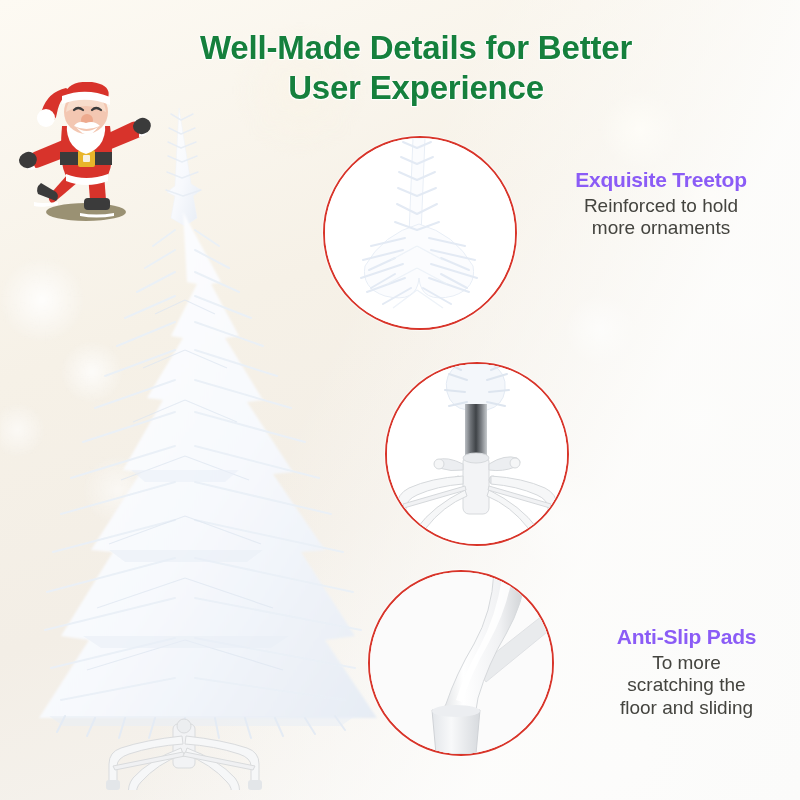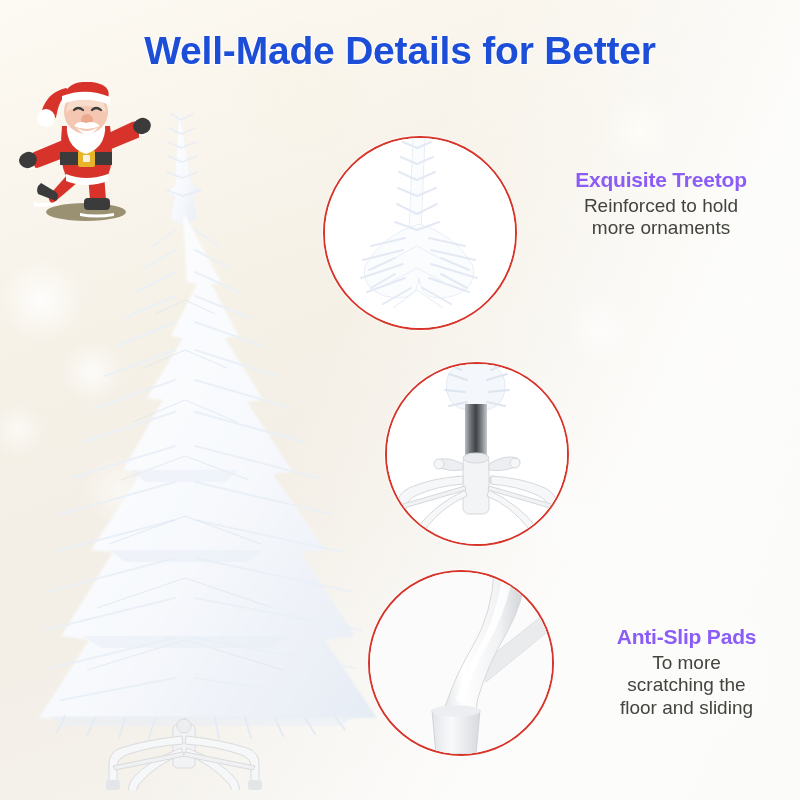--- a/index.html
+++ b/index.html
@@ -50,29 +50,29 @@
   .bg-wash {
     position: absolute;
     inset: 0;
     background:
       linear-gradient(115deg, rgba(255,255,255,0) 42%, rgba(253,253,252,.92) 72%, #fbfbfa 100%);
   }
 
   
   .headline {
     position: absolute;
-    left: 100px;
+    left: 116px;
     top: 28px;
     width: 600px;
     text-align: center;
-    font-size: 39px;
+    font-size: 33px;
     line-height: 1.20;
     font-weight: 700;
     letter-spacing: -0.2px;
-    color: #1d4ed8;
+    color: #15803d;
     text-shadow:
        0 0 3px rgba(255,255,255,.95),
        1px 1px 0 rgba(255,255,255,.9),
       -1px 1px 0 rgba(255,255,255,.9);
   }
   .headline .l2 { display:block; }
 
   
   .santa {
     position: absolute;
@@ -132,20 +132,21 @@
 <body>
 
 <div id="poster">
 
   <div class="bg-base"></div>
   <div class="bg-bokeh"></div>
   <div class="bg-wash"></div>
 
   <div class="headline">
     <span class="l1">Well-Made Details for Better</span>
+    <span class="l2">User Experience</span>
   </div>
 
   <div class="santa">
     <svg viewBox="0 0 150 150" width="150" height="150" aria-hidden="true">
       <ellipse cx="78" cy="130" rx="40" ry="9" fill="#8a7f5e" opacity=".85"></ellipse>
 
       <path d="M62 55 L26 70 Q18 74 21 81 Q24 88 32 85 L66 72 Z" fill="#d8332b"></path>
       <path d="M24 68 Q14 72 16 82 Q18 90 28 87 Q22 78 24 68 Z" fill="#ffffff"></path>
       <ellipse cx="20" cy="78" rx="9" ry="8" fill="#3b3b3b" transform="rotate(-18 20 78)"></ellipse>
 

